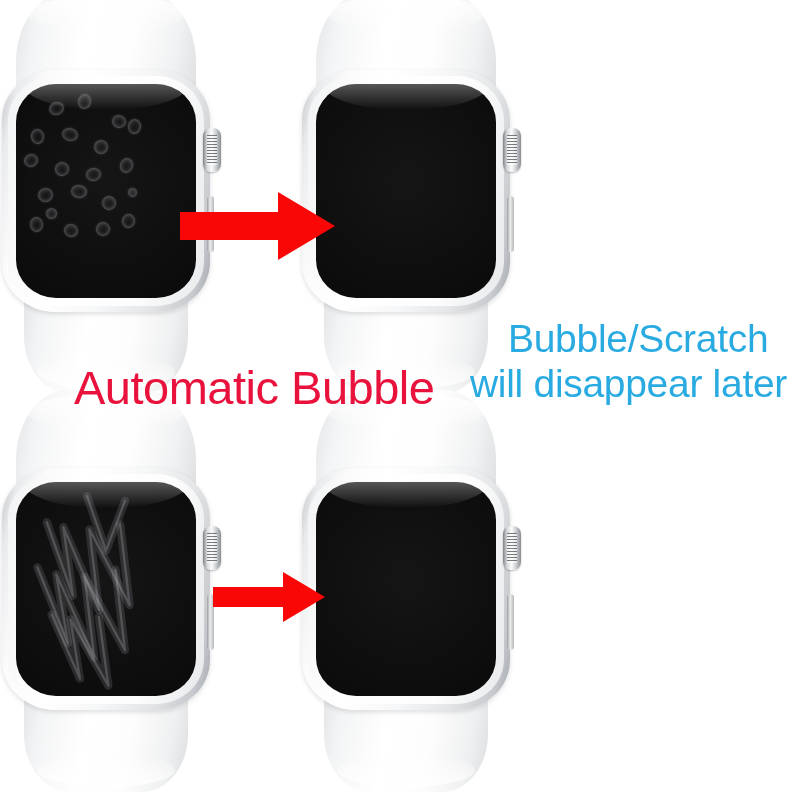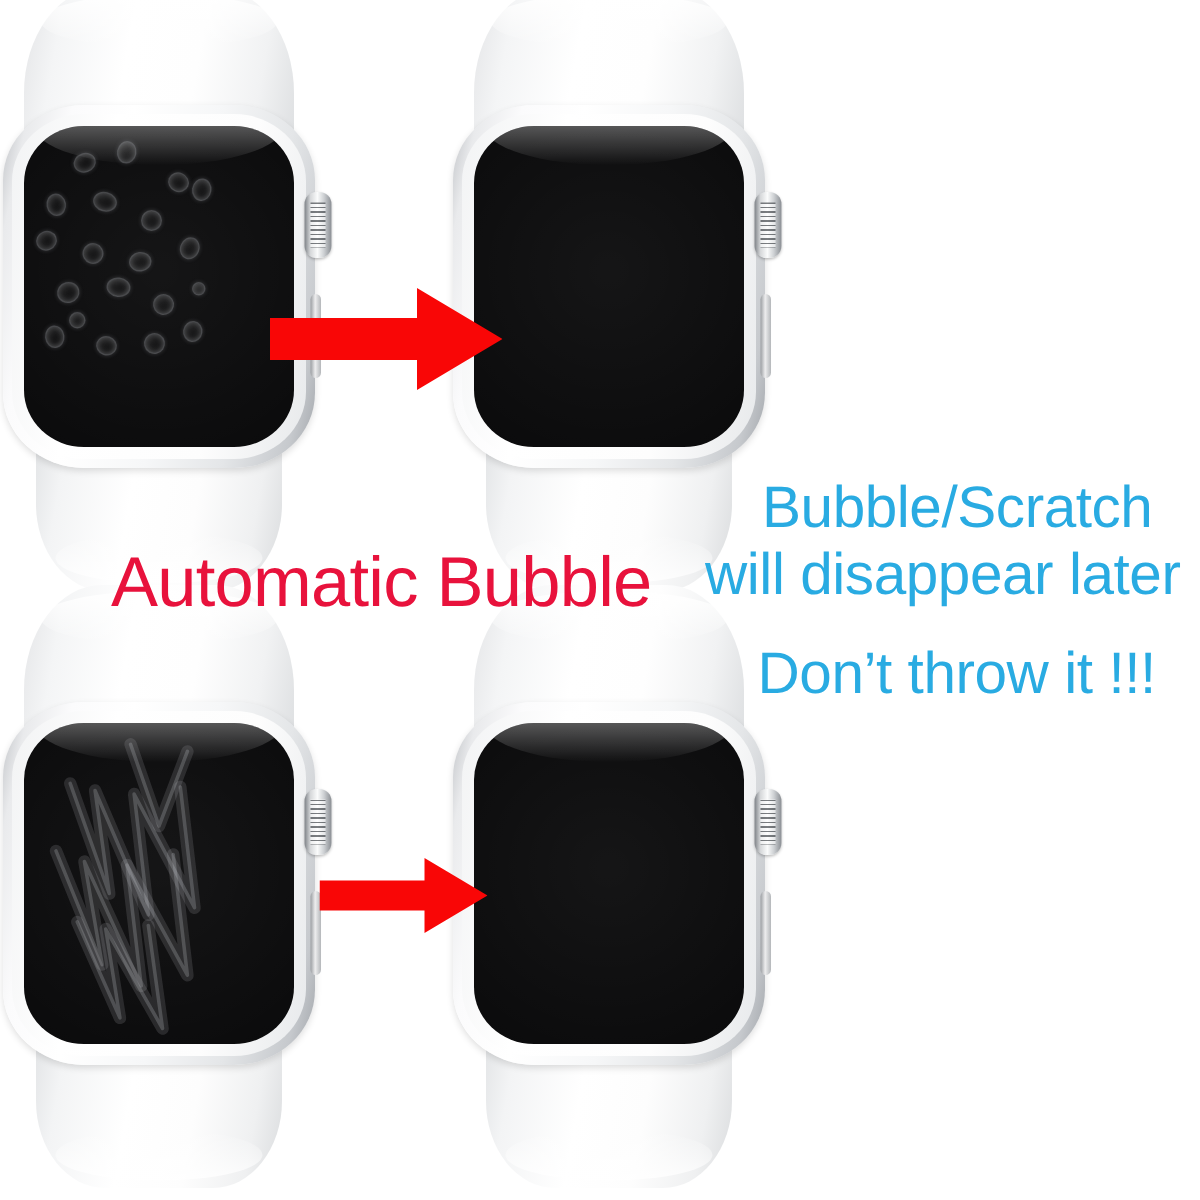--- a/index.html
+++ b/index.html
@@ -304,16 +304,15 @@
   <svg class="arrow" style="left:213px; top:571px; width:112px; height:52px;" viewBox="0 0 112 52">
     <polygon id="arrow-bottom-shape" points="0,16 70,16 70,1 112,26 70,51 70,36 0,36" fill="#f90606"></polygon>
   </svg>
 
   <div class="headline-red">Automatic Bubble</div>
 
   <div class="blue-line blue-1">Bubble/Scratch</div>
 
   <div class="blue-line blue-2">will disappear later</div>
 
-  <div class="blue-line blue-3">Don’t throw it !!!</div>
 
 
 </div>
 
 </body></html>

